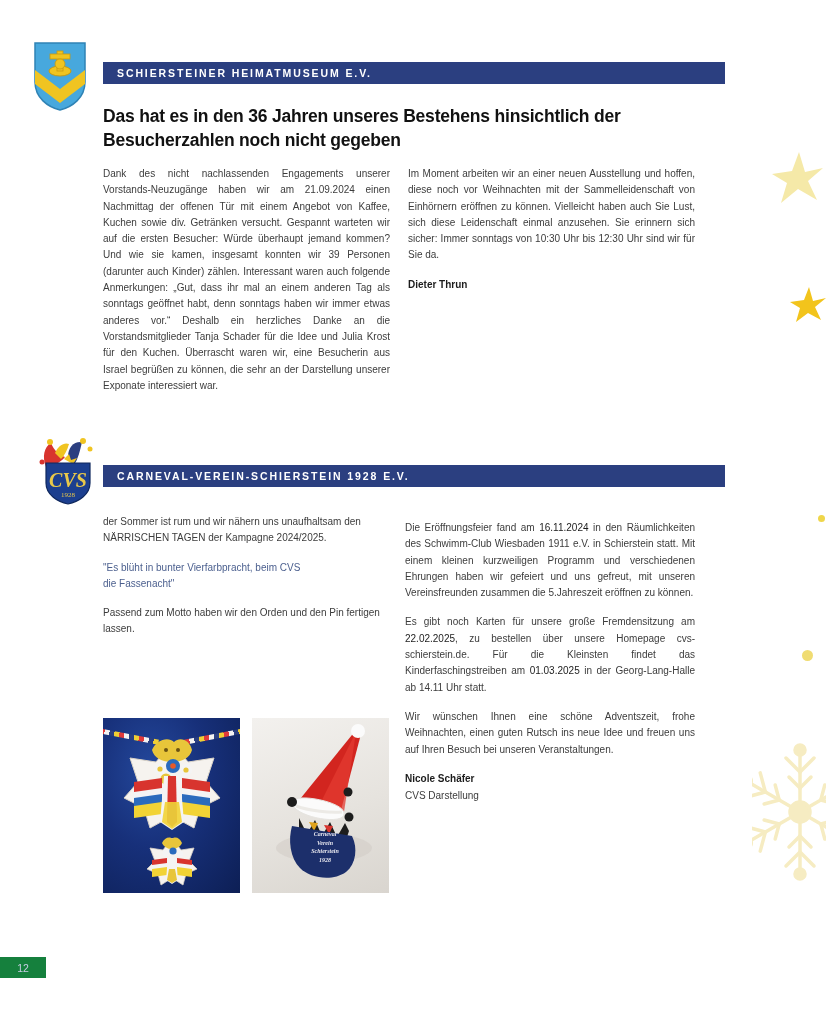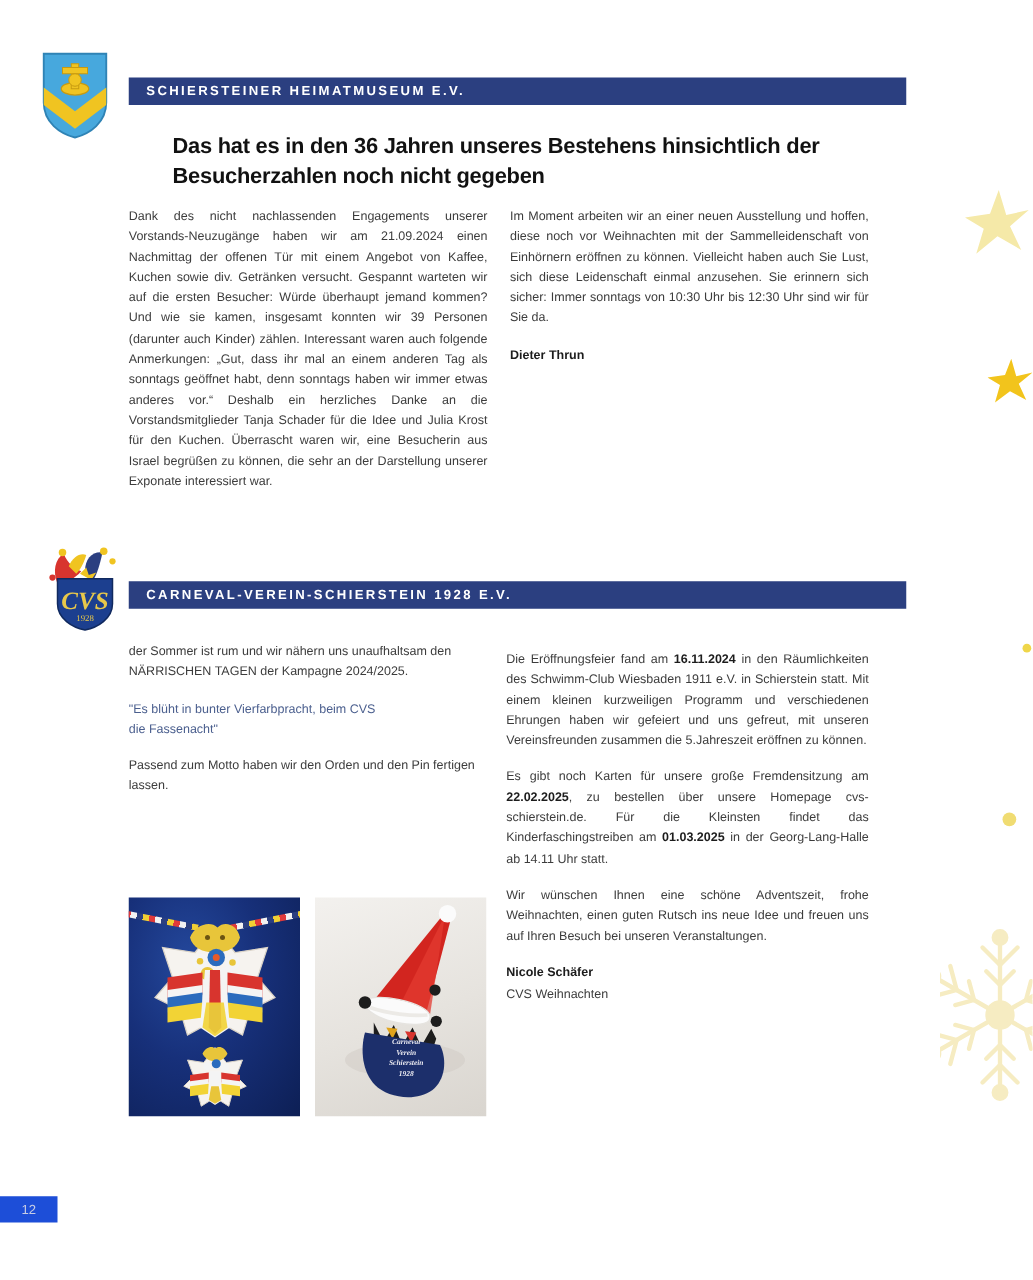--- a/index.html
+++ b/index.html
@@ -38,36 +38,35 @@
     white-space:nowrap;
   }
 
   .headline{
     position:absolute;
     font-size:17.5px;
     font-weight:bold;
     color:#111111;
     line-height:1.38;
     letter-spacing:-0.2px;
-    margin-left:35px;
   }
 
   .col{
     position:absolute;
     font-size:10px;
     line-height:1.63;
     color:#3c3c3c;
     text-align:justify;
   }
   .col p{margin:0 0 13px 0;}
   .col p.tight{margin-bottom:0;}
   .col p.blue{color:#4b5f8e;}
   .col p.sig{font-weight:bold;color:#1c1c1c;margin-bottom:0;}
   .col p.sigsub{color:#3c3c3c;margin-top:1px;}
-  .col b{font-weight:bold;color:#1c1c1c;}
+  .col b{font-weight:normal;color:#1c1c1c;}
 
   
   .photos{position:absolute;display:flex;gap:12px;}
   .photo{position:relative;overflow:hidden;}
 
   
   .velvet{
     width:137px;height:175px;
     background:
       radial-gradient(ellipse at 35% 30%, #24489c 0%, #17307a 45%, #0d1f55 100%);
@@ -86,21 +85,21 @@
   .plaque{position:absolute;background:#1c2f6b;}
   .plaque .pl-txt{
     color:#e8e8ef;font-style:italic;font-weight:bold;
     font-size:6px;text-align:center;line-height:1.45;
     font-family:"Liberation Serif","DejaVu Serif",serif;
   }
 
   
   .pagenum{
     position:absolute;left:0;bottom:46px;
-    width:46px;height:21px;background:#1d4ed8;
+    width:46px;height:21px;background:#15803d;
     display:flex;align-items:center;justify-content:center;
   }
   .pagenum span{color:#c8cde4;font-size:10.5px;}
 </style>
 </head>
 <body>
 
 <div class="page">
 
   <div class="deco" style="left:772px;top:150px;">
@@ -323,21 +322,21 @@
           <div class="pl-txt">1928</div>
         </div>
       </div>
     </div>
 
     <div class="col" style="left:405px;top:520px;width:290px;">
       <p><span>Die Eröffnungsfeier fand am </span><b>16.11.2024</b><span> in den Räumlichkeiten des Schwimm-Club Wiesbaden 1911 e.V. in Schierstein statt. Mit einem kleinen kurzweiligen Programm und verschiedenen Ehrungen haben wir gefeiert und uns gefreut, mit unseren Vereinsfreunden zusammen die 5.Jahreszeit eröffnen zu können.</span></p>
       <p><span>Es gibt noch Karten für unsere große Fremdensitzung am </span><b>22.02.2025</b><span>, zu bestellen über unsere Homepage cvs-schierstein.de. Für die Kleinsten findet das Kinderfaschingstreiben am </span><b>01.03.2025</b><span> in der Georg-Lang-Halle ab 14.11 Uhr statt.</span></p>
       <p>Wir wünschen Ihnen eine schöne Adventszeit, frohe Weihnachten, einen guten Rutsch ins neue Idee und freuen uns auf Ihren Besuch bei unseren Veranstaltungen.</p>
       <p class="sig">Nicole Schäfer</p>
-      <p class="sigsub">CVS Weihnachten</p>
+      <p class="sigsub">CVS Darstellung</p>
     </div>
   </div>
 
   <div class="pagenum">
     <span>12</span>
   </div>
 
 </div>
 
 </body></html>

